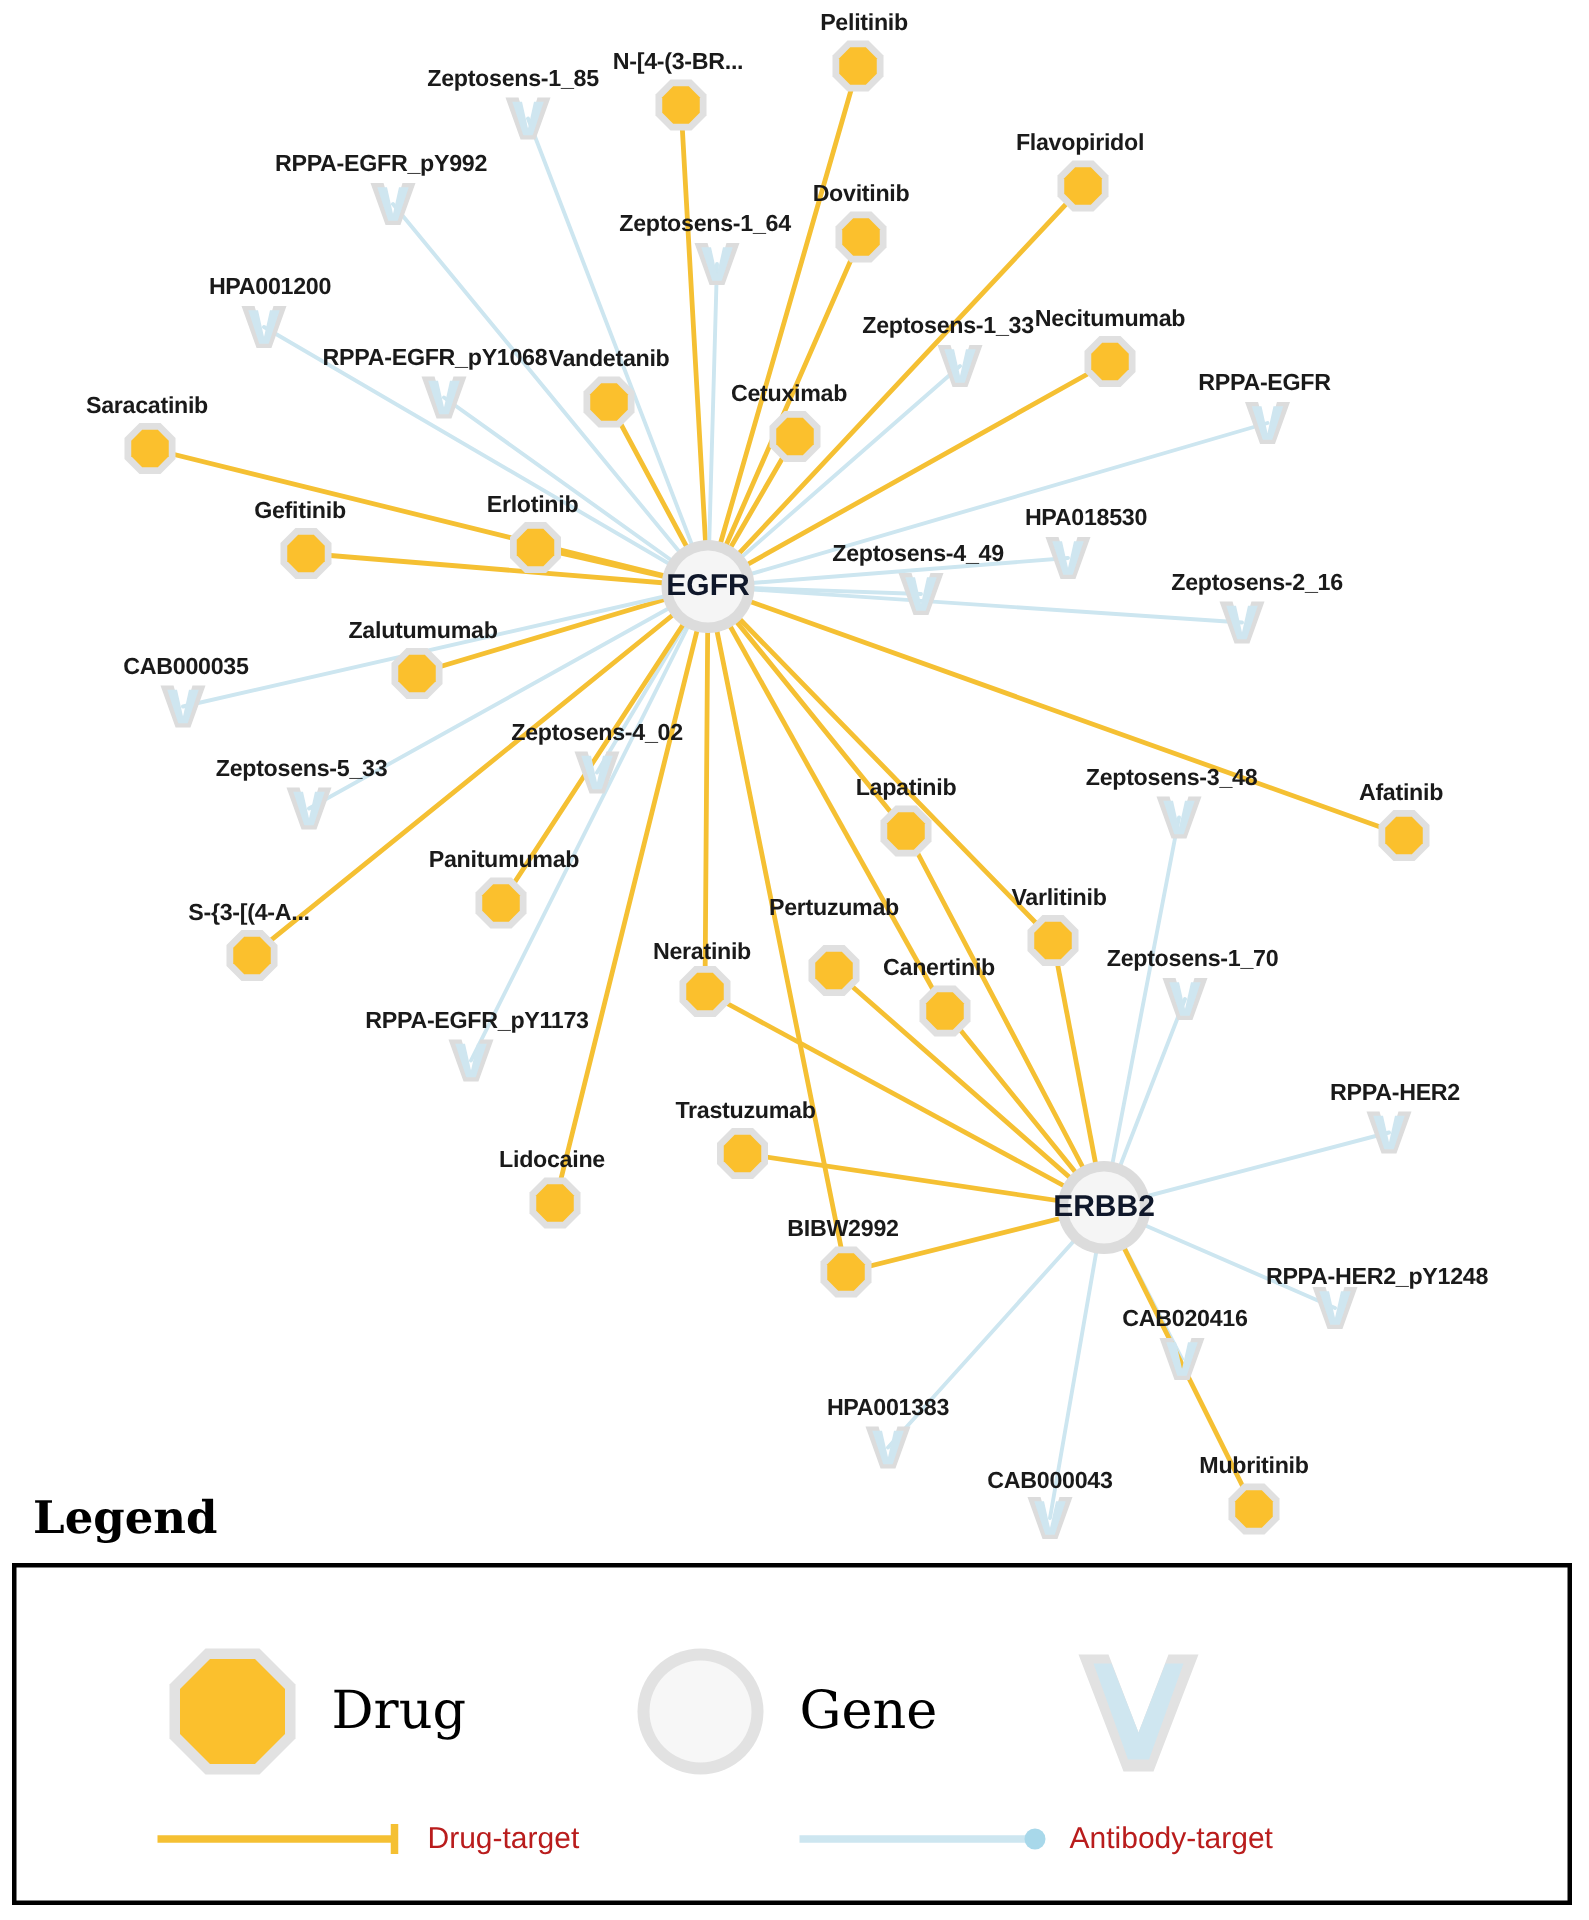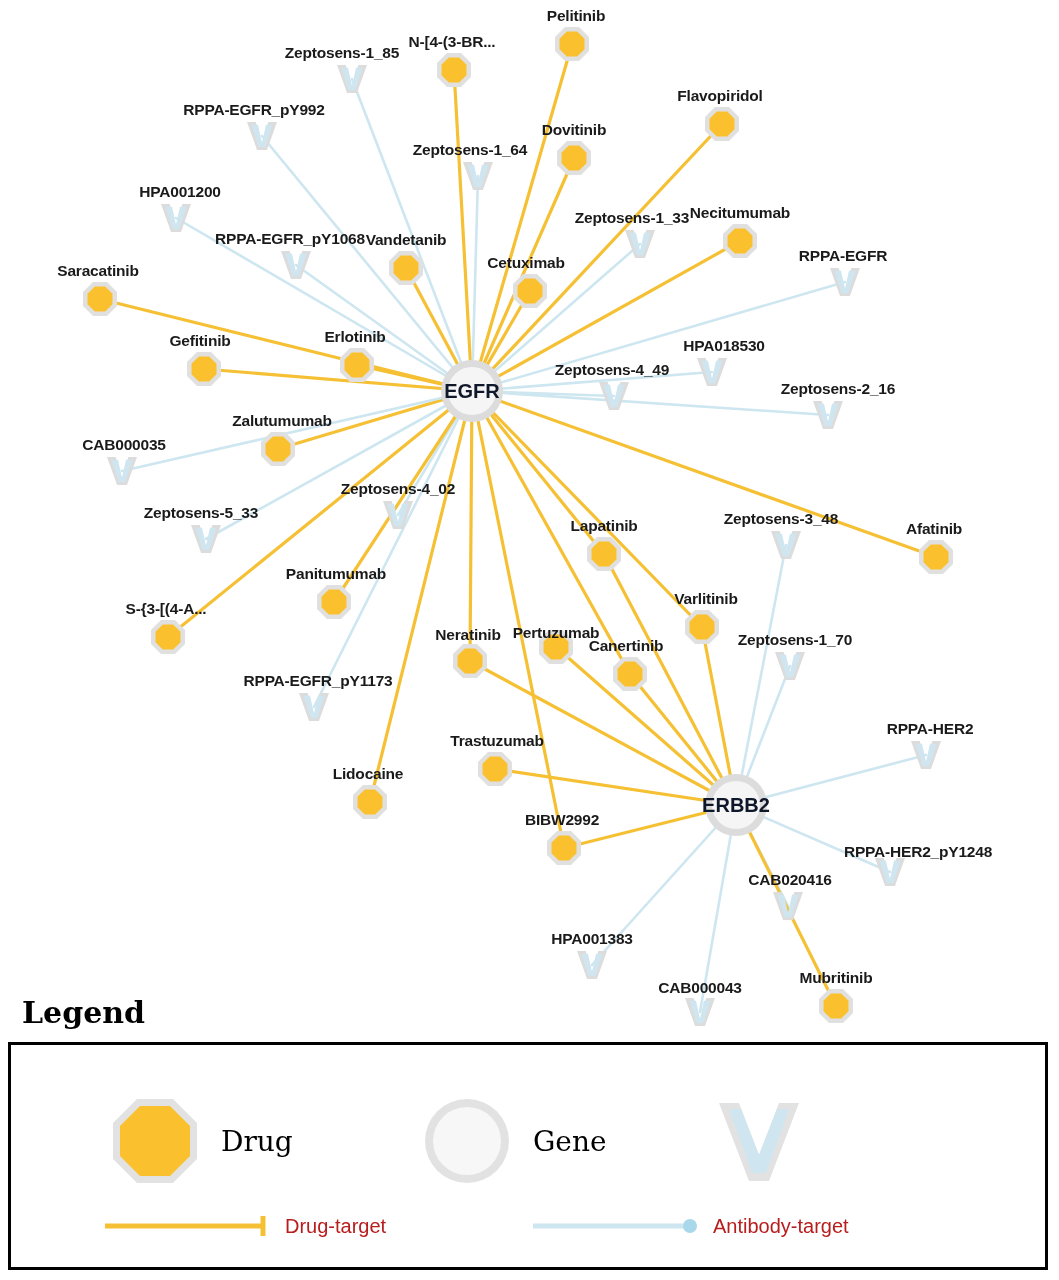--- a/index.html
+++ b/index.html
@@ -63,21 +63,21 @@
     box-sizing: border-box;
     background: #fff;
   }
   .legend-item {
     position: absolute;
     display: flex;
     align-items: center;
   }
   .legend-text {
     font-family: "DejaVu Serif", serif;
-    font-size: 28px;
+    font-size: 35px;
     color: #000;
     margin-left: 18px;
   }
   .legend-text-sm {
     font-family: Liberation Sans, sans-serif;
     font-size: 20px;
     color: #b91c1c;
     margin-left: 12px;
   }
 </style>
@@ -395,21 +395,21 @@
       <div class="node-label" style="left: 282px; top: 421px;">Zalutumumab</div>
       <div class="node-label" style="left: 124px; top: 445px;">CAB000035</div>
       <div class="node-label" style="left: 398px; top: 489px;">Zeptosens-4_02</div>
       <div class="node-label" style="left: 201px; top: 513px;">Zeptosens-5_33</div>
       <div class="node-label" style="left: 604px; top: 526px;">Lapatinib</div>
       <div class="node-label" style="left: 781px; top: 519px;">Zeptosens-3_48</div>
       <div class="node-label" style="left: 934px; top: 529px;">Afatinib</div>
       <div class="node-label" style="left: 336px; top: 574px;">Panitumumab</div>
       <div class="node-label" style="left: 706px; top: 599px;">Varlitinib</div>
       <div class="node-label" style="left: 166px; top: 609px;">S-{3-[(4-A...</div>
-      <div class="node-label" style="left: 556px; top: 633px; text-align: center;">Pertuzumab</div>
+      <div class="node-label" style="left: 556px; top: 606px; text-align: center;">Pertuzumab</div>
       <div class="node-label" style="left: 468px; top: 635px;">Neratinib</div>
       <div class="node-label" style="left: 626px; top: 646px;">Canertinib</div>
       <div class="node-label" style="left: 795px; top: 640px;">Zeptosens-1_70</div>
       <div class="node-label" style="left: 310px; top: 681px; padding-left: 16px;">RPPA-EGFR_pY1173</div>
       <div class="node-label" style="left: 930px; top: 729px;">RPPA-HER2</div>
       <div class="node-label" style="left: 497px; top: 741px;">Trastuzumab</div>
       <div class="node-label" style="left: 368px; top: 774px;">Lidocaine</div>
       <div class="node-label" style="left: 562px; top: 820px;">BIBW2992</div>
       <div class="node-label" style="left: 918px; top: 852px;">RPPA-HER2_pY1248</div>
       <div class="node-label" style="left: 790px; top: 880px;">CAB020416</div>

